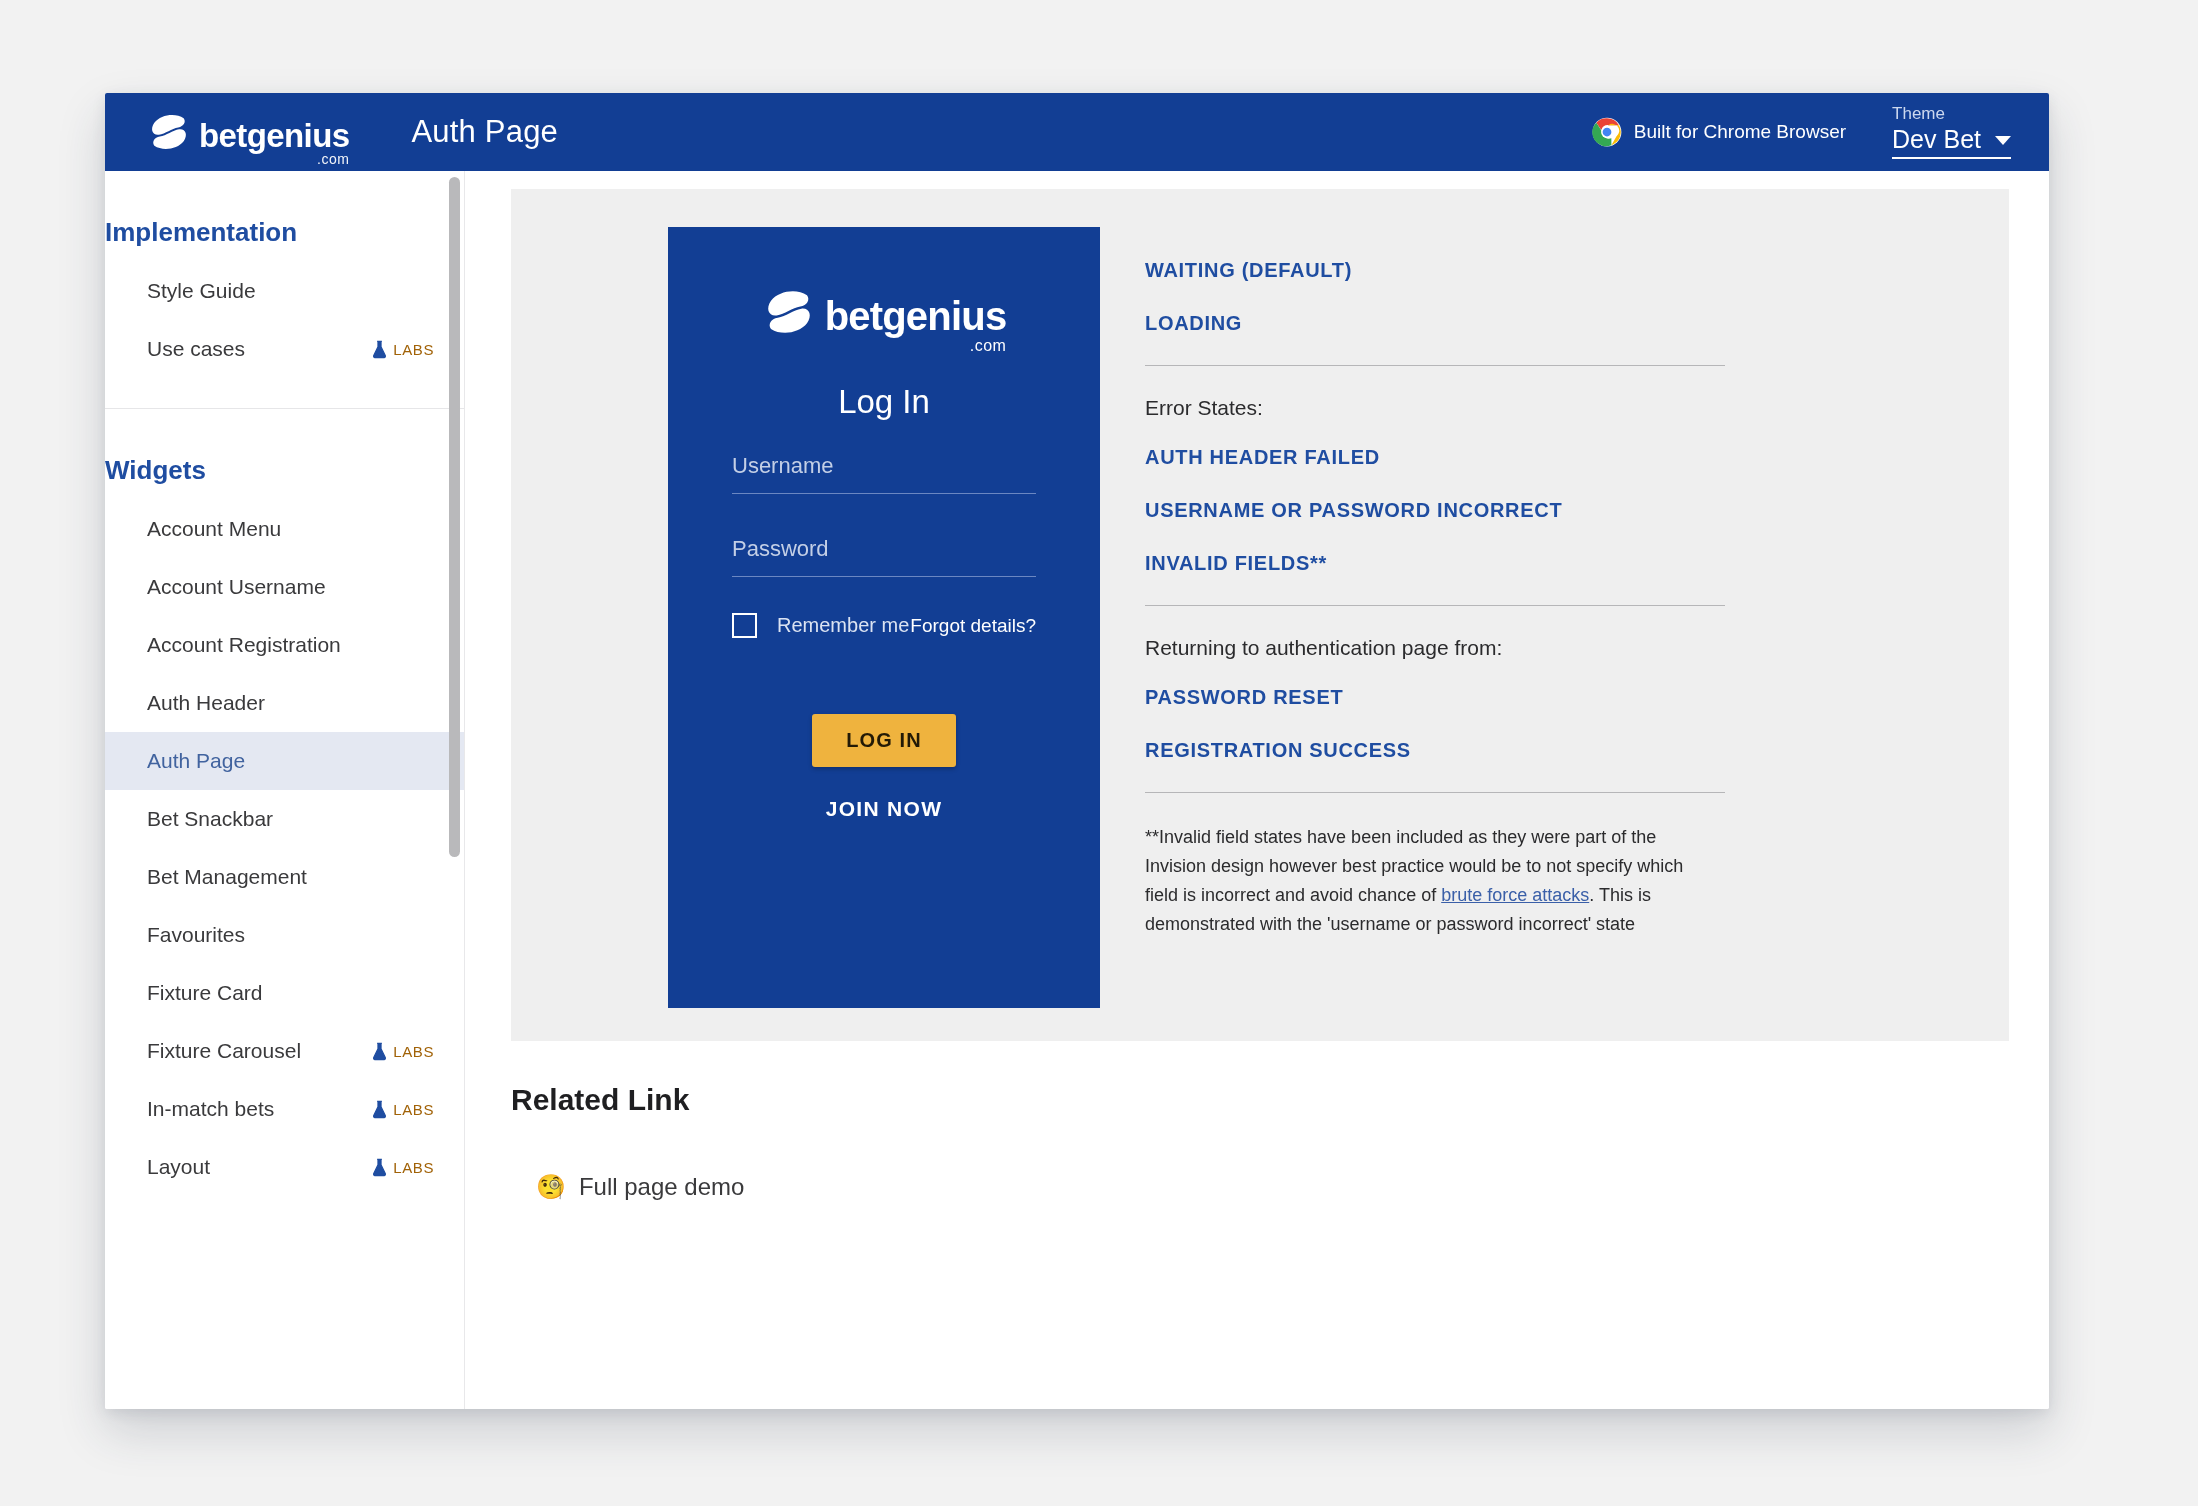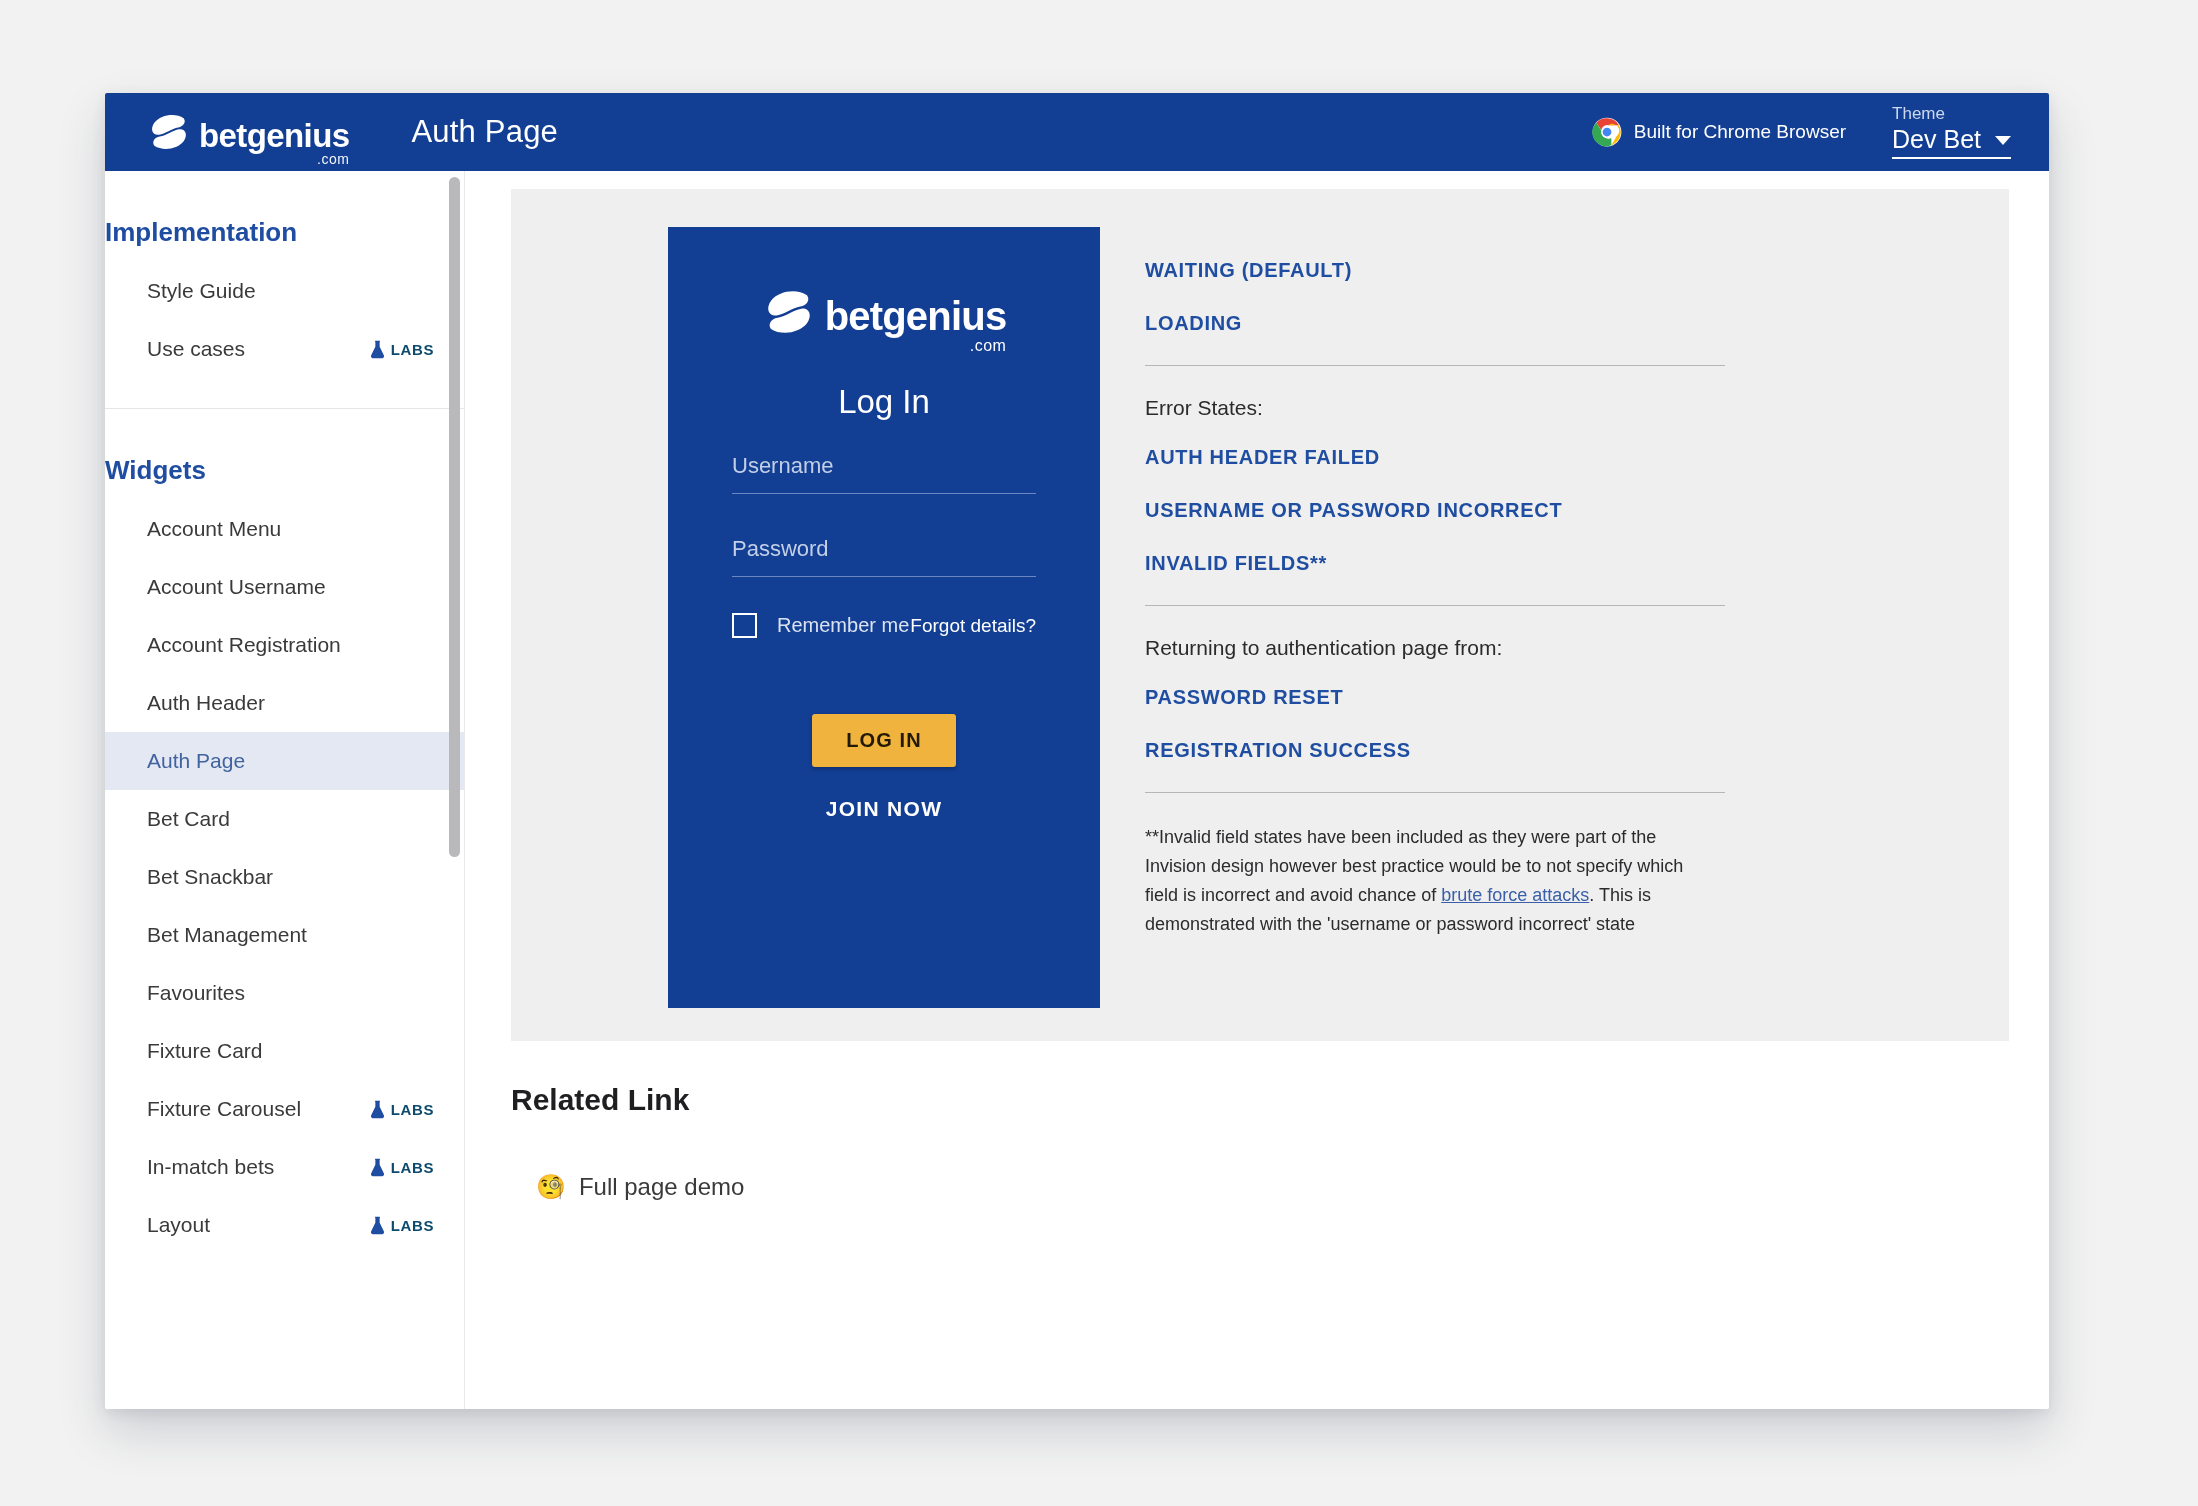--- a/index.html
+++ b/index.html
@@ -115,23 +115,23 @@
     font-size: 21px;
     color: #3a3a3c;
     cursor: pointer;
   }
   .sb-item.active { background: #E4E8F2; color: #41639f; }
   .sb-divider { height: 1px; background: #e6e6e8; margin: 30px 0 0 0; }
   .labs-badge {
     display: inline-flex;
     align-items: center;
     gap: 5px;
-    color: #0c4a6e;
+    color: #a16207;
     font-size: 15px;
-    font-weight: bold;
+    font-weight: normal;
     letter-spacing: 0.6px;
   }
   .flask-icon { width: 17px; height: 19px; flex: none; }
 
   .sb-scrollbar {
     position: absolute;
     right: 4px;
     top: 6px;
     width: 11px;
     height: 680px;
@@ -356,23 +356,20 @@
             <span>Account Username</span>
           </div>
           <div class="sb-item">
             <span>Account Registration</span>
           </div>
           <div class="sb-item">
             <span>Auth Header</span>
           </div>
           <div class="sb-item active">
             <span>Auth Page</span>
-          </div>
-          <div class="sb-item">
-            <span>Bet Card</span>
           </div>
           <div class="sb-item">
             <span>Bet Snackbar</span>
           </div>
           <div class="sb-item">
             <span>Bet Management</span>
           </div>
           <div class="sb-item">
             <span>Favourites</span>
           </div>

